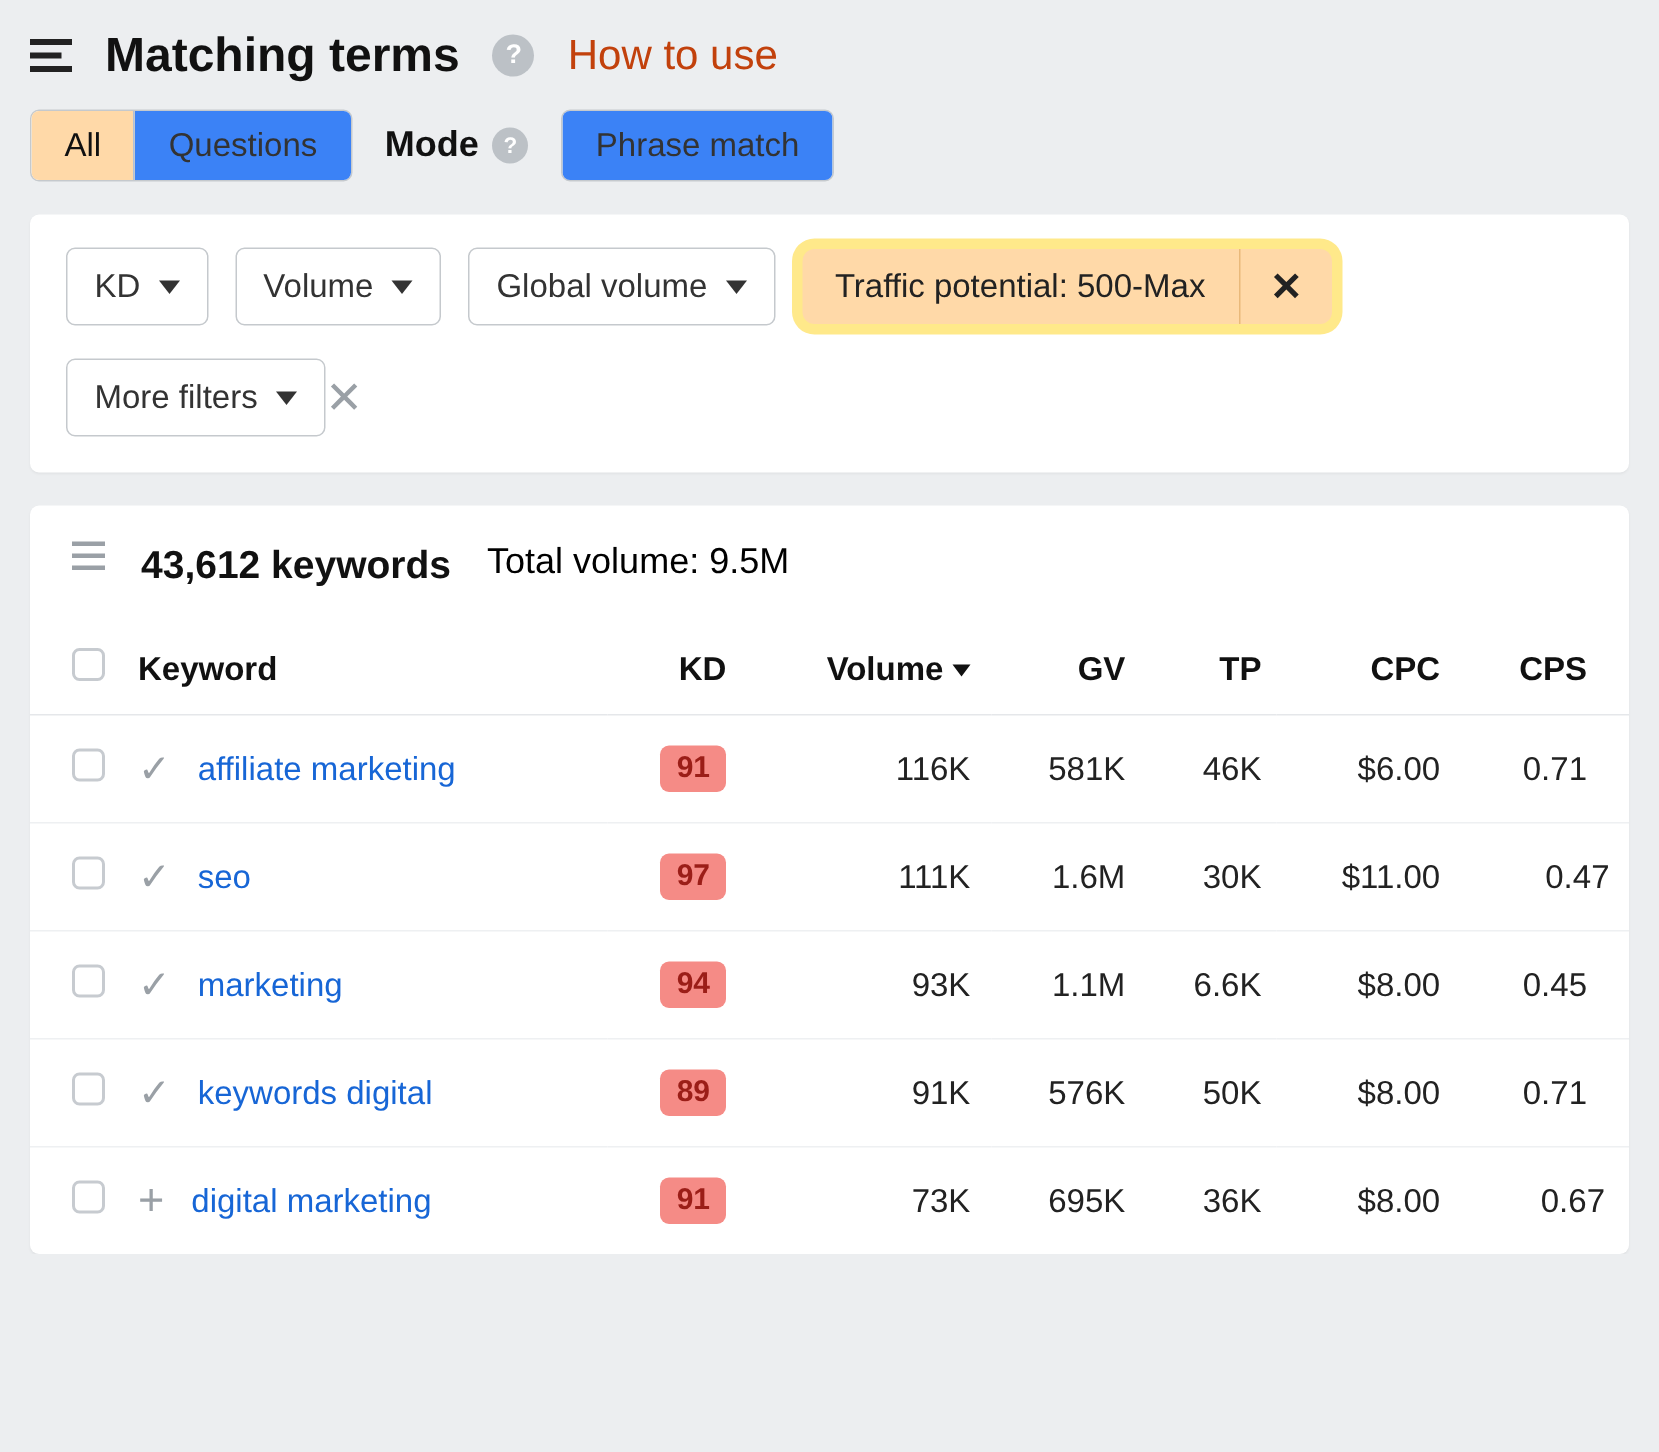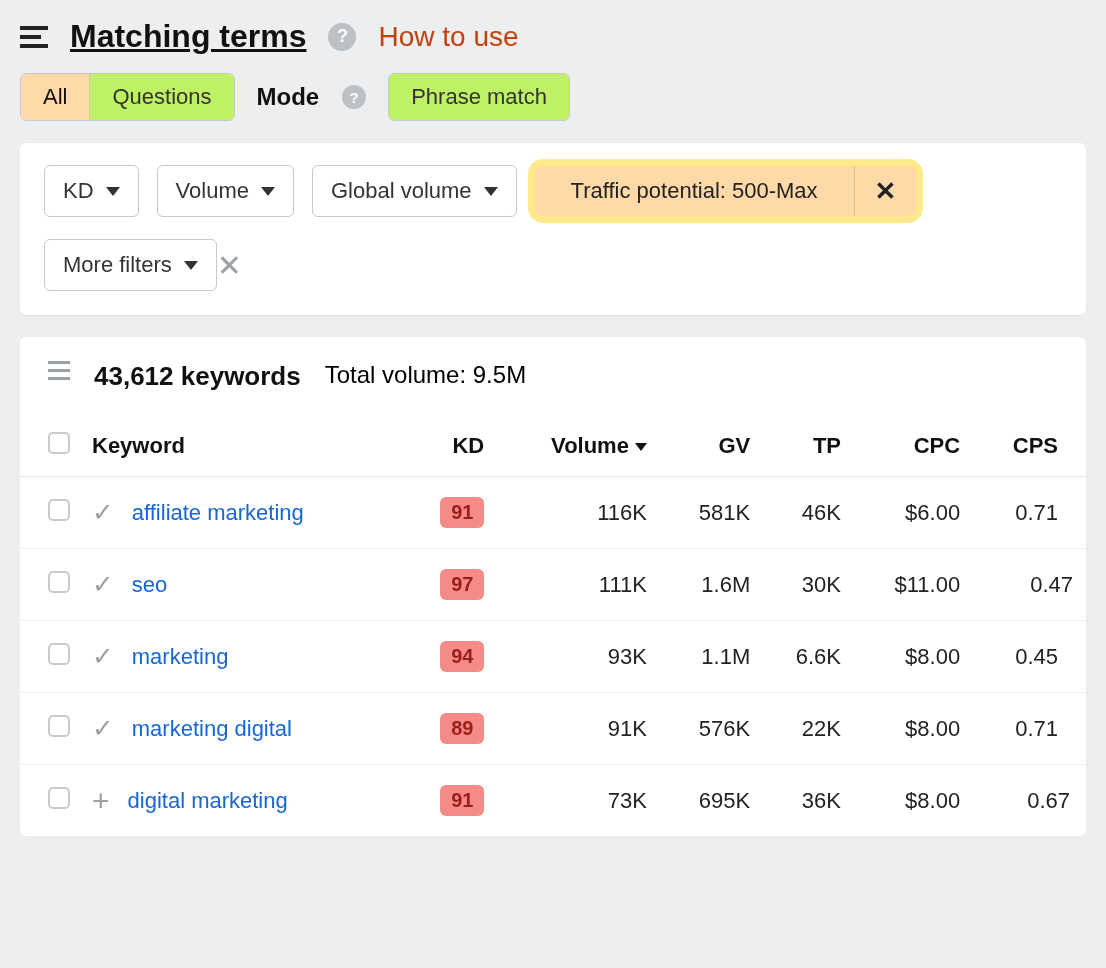--- a/index.html
+++ b/index.html
@@ -22,59 +22,58 @@
     cursor: pointer;
   }
   .hamburger span { display:block; height:4px; background:#222; }
   .hamburger span:nth-child(1){width:100%;}
   .hamburger span:nth-child(2){width:75%;}
   .hamburger span:nth-child(3){width:100%;}
   .page-title {
     font-size: 32px;
     font-weight: 700;
     color: #111;
-    text-decoration: underline;
   }
   .help-icon {
     width: 28px; height: 28px; border-radius:50%;
     background:#bcc1c6; color:#fff; font-weight:700;
     display:flex; align-items:center; justify-content:center;
     font-size:18px;
   }
   .how-to-use { color:#c2410c; font-size:28px; }
   .toolbar { display:flex; align-items:center; gap:22px; padding: 4px 20px 22px 20px; flex-wrap:wrap;}
   .segmented {
     display:inline-flex; border:1px solid #c5c9cd; border-radius:6px; overflow:hidden; background:#fff;
   }
   .segmented button {
-    border:none; background:#bef264; padding:10px 22px; font-size:22px; color:#333; cursor:pointer;
+    border:none; background:#3b82f6; padding:10px 22px; font-size:22px; color:#333; cursor:pointer;
   }
   .segmented button + button { border-left:1px solid #c5c9cd; }
   .segmented button.active { background:#ffd9a8; color:#111; font-weight:500;}
-  .mode-label { font-weight:700; font-size:24px; color:#111; display:flex; align-items:center; gap:23px;}
+  .mode-label { font-weight:700; font-size:24px; color:#111; display:flex; align-items:center; gap:9px;}
   .inline-help { width:24px;height:24px;border-radius:50%;background:#bcc1c6;color:#fff;font-size:15px;font-weight:700;display:flex;align-items:center;justify-content:center;}
   .panel {
     background:#fff; margin:0 20px; border-radius:6px; padding:22px 24px 24px 24px;
     box-shadow: 0 1px 2px rgba(0,0,0,0.05);
   }
   .filters-row { display:flex; align-items:center; gap:18px; flex-wrap:wrap; }
   .filter-btn {
     display:inline-flex; align-items:center; gap:12px;
     border:1px solid #c5c9cd; border-radius:6px; background:#fff;
     padding:12px 18px; font-size:22px; color:#333; cursor:pointer;
   }
   .caret-down {
     width:0;height:0;border-left:7px solid transparent;border-right:7px solid transparent;border-top:9px solid #333;
   }
   .pill-highlight {
     display:inline-flex; align-items:center; border-radius:8px;
     background:#ffd9a8;
     box-shadow: 0 0 0 7px #ffe98a;
   }
-  .pill-highlight .pill-text { padding:12px 36px; font-size:22px; color:#222; }
+  .pill-highlight .pill-text { padding:12px 22px; font-size:22px; color:#222; }
   .pill-highlight .pill-close {
     border-left:1px solid #e9b97a; padding:12px 20px; cursor:pointer;
     display:flex;align-items:center;justify-content:center;
   }
   .x-mark { font-size:26px; line-height:1; color:#222; font-weight:700;}
   .filters-row2 { display:flex; align-items:center; margin-top:22px;}
   .clear-x { color:#9aa0a6; font-size:30px; cursor:pointer; font-weight:400;}
   .results-panel {
     background:#fff; margin:22px 20px 0 20px; border-radius:6px;
     box-shadow:0 1px 2px rgba(0,0,0,0.05);
@@ -240,27 +239,27 @@
           <td>1.1M</td>
           <td>6.6K</td>
           <td>$8.00</td>
           <td style="padding-right:28px;">0.45</td>
         </tr>
         <tr>
           <td class="checkbox-col left"><span class="checkbox"></span></td>
           <td class="left kw-cell">
             <div class="row-lead">
               <span class="check-mark">✓</span>
-              <span class="kw-link">marketing digital</span>
+              <span class="kw-link">keywords digital</span>
             </div>
           </td>
           <td><span class="kd-badge">89</span></td>
           <td class="vol">91K</td>
           <td>576K</td>
-          <td>22K</td>
+          <td>50K</td>
           <td>$8.00</td>
           <td style="padding-right:28px;">0.71</td>
         </tr>
         <tr>
           <td class="checkbox-col left"><span class="checkbox"></span></td>
           <td class="left kw-cell">
             <div class="row-lead">
               <span class="plus-mark">+</span>
               <span class="kw-link">digital marketing</span>
             </div>

